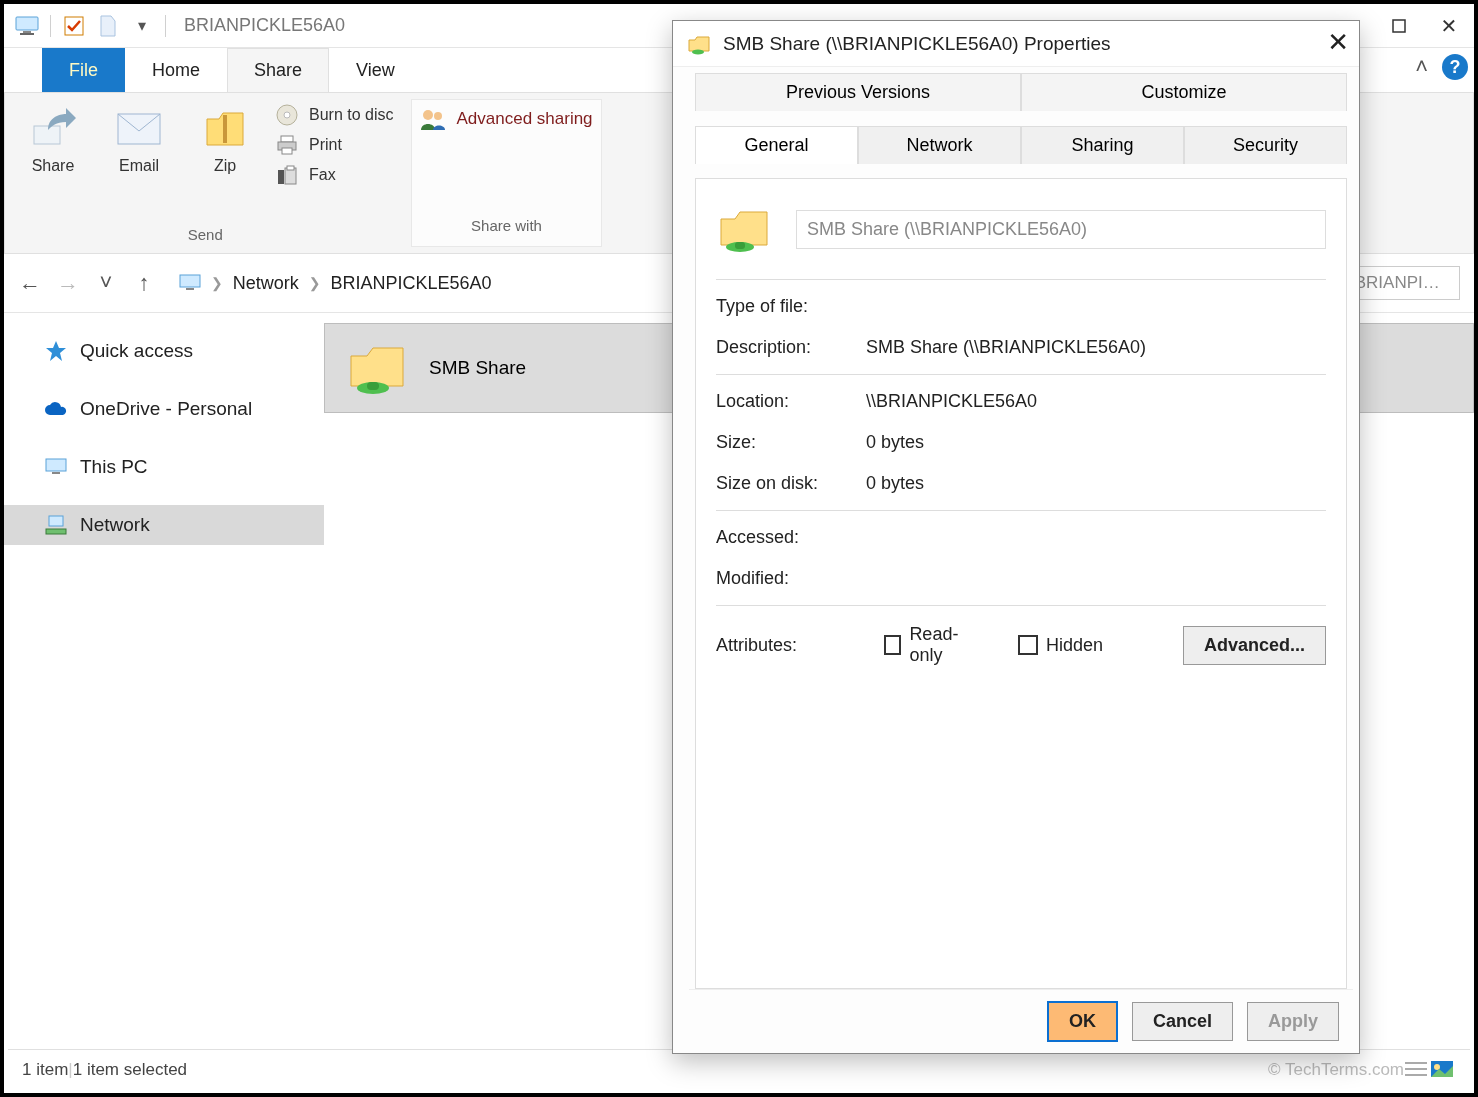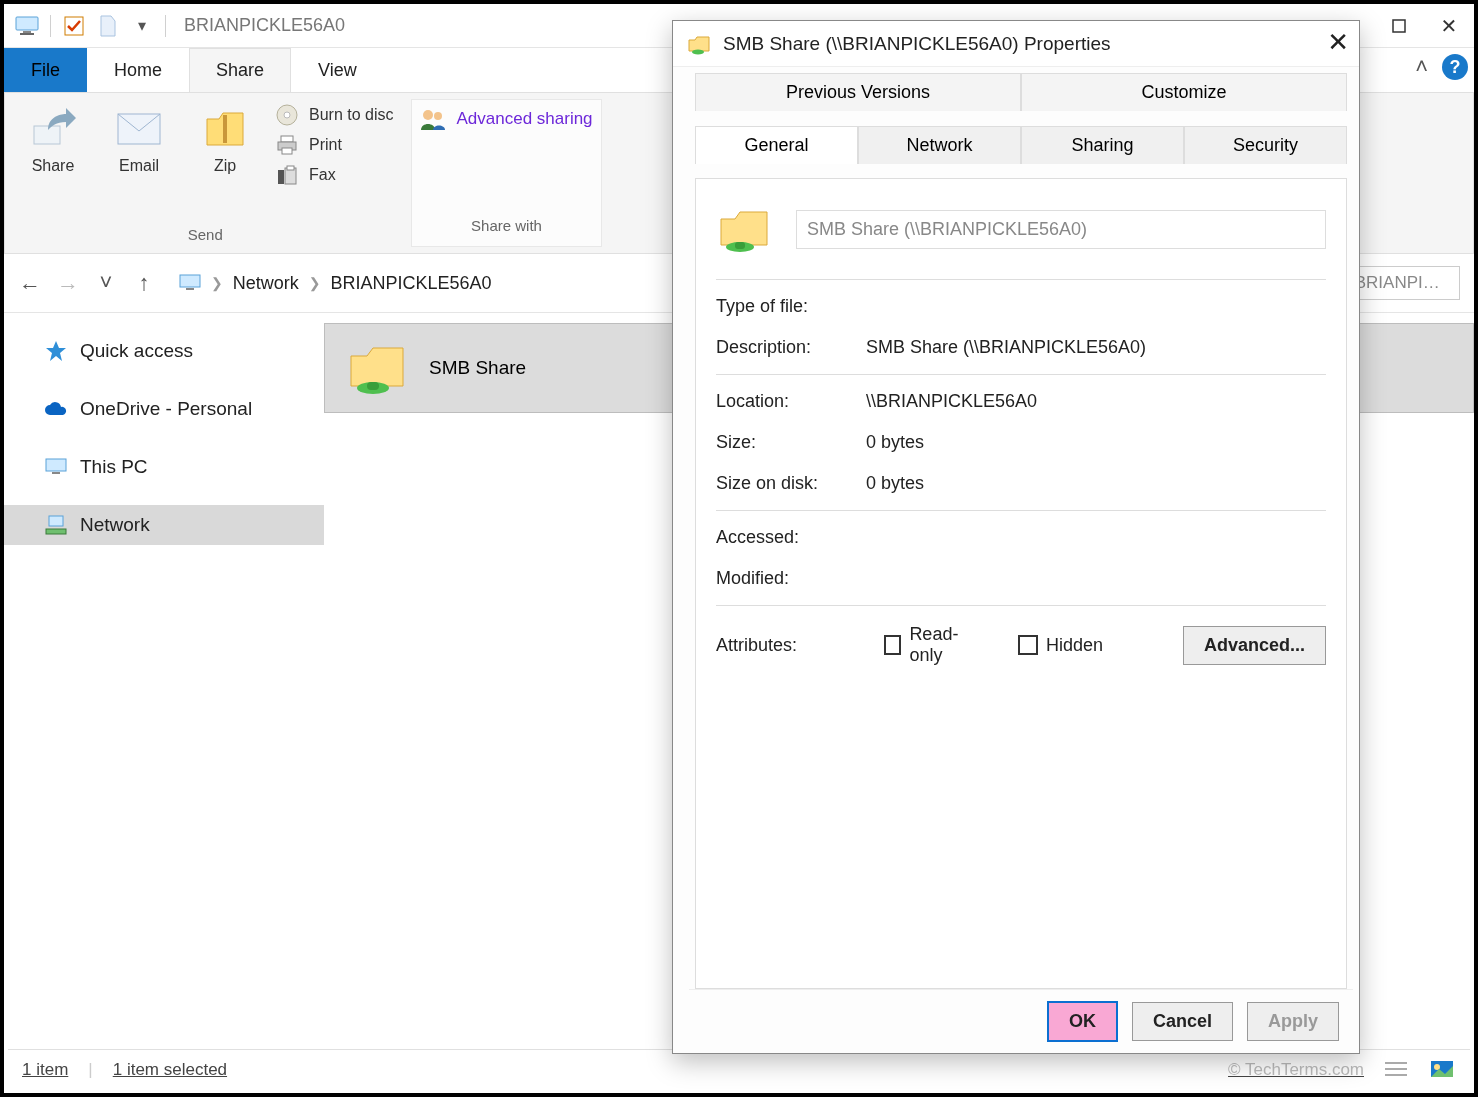--- a/index.html
+++ b/index.html
@@ -11,39 +11,39 @@
 .titlebar .tb-icon { width: 24px; height: 24px; display: inline-flex; align-items: center; justify-content: center; margin: 0 3px; }
 .titlebar .sep { width: 1px; height: 22px; background: #d0d0d0; margin: 0 4px; }
 .titlebar .title-text { color: #777; font-size: 18px; margin-left: 10px; }
 .win-btns { position:absolute; right:0; top:0; height:44px; display:flex; }
 .win-btn { width:50px; height:44px; display:flex; align-items:center; justify-content:center; font-size:18px; color:#333;}
 .close-x { font-size: 20px; }
 
 
 .ribbon-tabs { height: 44px; display: flex; align-items: stretch; position:relative; }
 .ribbon-tabs .tab { padding: 0 26px; display:flex; align-items:center; font-size:18px; color:#222; border:1px solid transparent; border-bottom:none;}
-.ribbon-tabs .tab.file { background:#1979ca; color:#000000; }
+.ribbon-tabs .tab.file { background:#1979ca; color:#fef9c3;margin-left:38px; }
 .ribbon-tabs .tab.active { background:#f5f5f5; border-color:#e0e0e0; }
 .ribbon-tabs .help { position:absolute; right:6px; top:6px; display:flex; align-items:center; gap:14px;}
 .ribbon-tabs .chev { font-size:22px; color:#555; }
 .help-circle { width:26px; height:26px; border-radius:50%; background:#1979ca; color:#fff; display:flex; align-items:center; justify-content:center; font-size:18px; font-weight:bold;}
 
 
 .ribbon-body { height: 162px; background:#f5f5f5; border:1px solid #e0e0e0; display:flex; padding:6px; gap:0;}
 .ribbon-group { display:flex; flex-direction:column; align-items:center; justify-content:space-between; padding:0 6px; height:100%; position:relative;}
 .ribbon-group .items-row { display:flex; align-items:flex-start; gap:14px; flex:1;}
 .big-item { display:flex; flex-direction:column; align-items:center; width:72px; padding-top:6px;}
 .big-item .ic { width:48px; height:48px; display:flex; align-items:center; justify-content:center;}
 .big-item .lbl { font-size:16px; color:#333; margin-top:4px;}
 .small-list { display:flex; flex-direction:column; gap:6px; padding-top:4px;}
 .small-item { display:flex; align-items:center; gap:10px; font-size:16px; color:#333;}
 .small-item .sic { width:24px; height:24px; display:flex; align-items:center; justify-content:center;}
 .group-label { font-size:15px; color:#666; padding-bottom:4px;}
 .share-with-group { border:1px solid #e8e8e8; background:#fcfcfc; padding:8px; display:flex; flex-direction:column; justify-content:space-between; align-items:flex-start; margin-left:12px;}
-.adv-sharing-row { display:flex; align-items:center; gap:10px; font-size:17px; color:#6d28d9;}
+.adv-sharing-row { display:flex; align-items:center; gap:10px; font-size:17px; color:#7f1d1d;}
 
 
 .addr-row { height:58px; display:flex; align-items:center; padding:0 10px; gap:6px; }
 .nav-btn { width:32px; height:32px; display:flex; align-items:center; justify-content:center; color:#555; font-size:22px;}
 .addr-box { flex:0 0 auto; display:flex; align-items:center; gap:10px; padding:4px 12px; border:1px solid transparent;}
 .addr-seg { display:flex; align-items:center; gap:8px; font-size:18px; color:#222;}
 .addr-car { color:#999; font-size:14px;}
 .search-box { border:1px solid #ccc; height:34px; width:200px; display:flex; align-items:center; color:#888; font-size:17px; padding:0 8px; position:absolute; right:14px;}
 .search-trunc { white-space:nowrap; overflow:hidden; text-overflow:ellipsis;}
 
@@ -51,21 +51,21 @@
 .content { display:flex; height: calc(100% - 44px - 44px - 162px - 58px - 40px); border-top:1px solid #e5e5e5;}
 .sidebar { width:320px; padding:18px 0; }
 .sb-item { display:flex; align-items:center; gap:12px; padding:8px 0 8px 40px; font-size:19px; color:#222;}
 .sb-item.selected { background:#d9d9d9; }
 .sb-item .sbi { width:24px; height:24px; display:flex; align-items:center; justify-content:center;}
 .main-list { flex:1; padding:10px 0;}
 .item-row { display:flex; align-items:center; gap:20px; padding:12px 20px; font-size:19px; background:#dcdcdc; border:1px solid #bdbdbd;}
 .item-row .thumb { width:64px; height:64px;}
 
 
-.statusbar { position:absolute; left:4px; right:4px; bottom:4px; height:40px; border-top:1px solid #e0e0e0; display:flex; align-items:center; padding:0 14px; font-size:17px; color:#444; gap:20px;text-decoration:underline;}
+.statusbar { position:absolute; left:4px; right:4px; bottom:4px; height:40px; border-top:1px solid #e0e0e0; display:flex; align-items:center; padding:0 14px; font-size:17px; color:#444; }
 .statusbar .grow { flex:1;}
 .watermark{ color:#bbb;}
 .view-ic{ width:26px; height:20px; display:inline-block;}
 
 
 .dialog { position:absolute; left:668px; top:16px; width:688px; height:1034px; background:#fff; border:1px solid #888; box-shadow:0 8px 24px rgba(0,0,0,.25); display:flex; flex-direction:column;}
 .dlg-title { height:46px; display:flex; align-items:center; padding:0 14px; gap:12px; font-size:19px; color:#222; position:relative; border-bottom:1px solid #eee; background:#fff;}
 .dlg-close { position:absolute; right:10px; top:6px; font-size:26px; cursor:default;}
 .dlg-body { flex:1; padding:6px 6px 0 16px; background:#fdfdfd; display:flex; flex-direction:column;}
 .tabs-upper { display:flex; margin:0 6px;}
@@ -76,21 +76,21 @@
 .tab-content { border:1px solid #ddd; background:#fff; margin:0 6px; flex:1; padding:22px 20px; position:relative; margin-top:-1px;}
 .hdr-row { display:flex; align-items:center; gap:24px; padding-bottom:16px;}
 .name-field { flex:1; border:1px solid #ddd; padding:8px 10px; color:#888; font-size:18px;}
 .tc-row { display:flex; align-items:flex-end; padding:10px 0; font-size:18px; color:#222;}
 .tc-row .lab { width:150px;}
 .hr { border:none; border-top:1px solid #ddd; margin:6px 0;}
 .attr-row { display:flex; align-items:center; gap:40px; padding-top:12px;}
 .chk { display:flex; align-items:center; gap:8px; font-size:18px;}
 .chk .box { width:20px; height:20px; border:2px solid #333;}
 .btn { border:1px solid #999; background:#eee; padding:8px 20px; font-size:18px; color:#222;font-weight:bold;}
-.btn.primary { border:2px solid #0b6fd1; background:#f9a8d4;}
+.btn.primary { border:2px solid #0b6fd1; background:#fdba74;}
 .btn.disabled { color:#999;}
 .dlg-buttons { height:64px; display:flex; align-items:center; justify-content:flex-end; gap:14px; padding:0 14px; border-top:1px solid #eee; background:#fdfdfd;}
 
 
 svg { display:block; }
 </style>
 </head>
 <body>
 
 <div class="frame">

